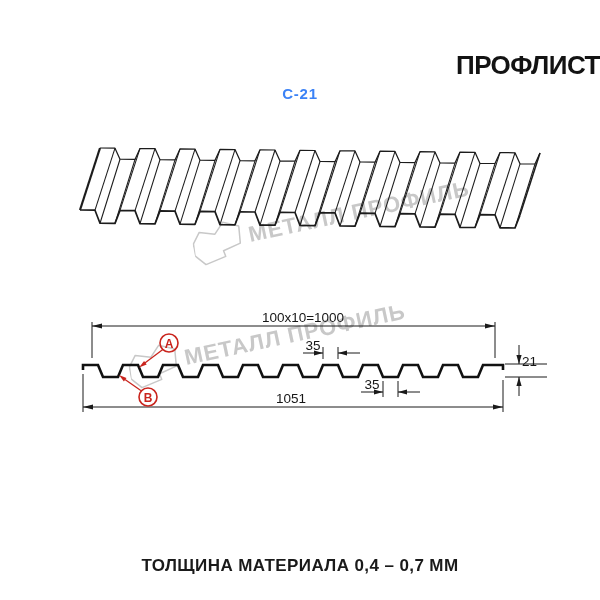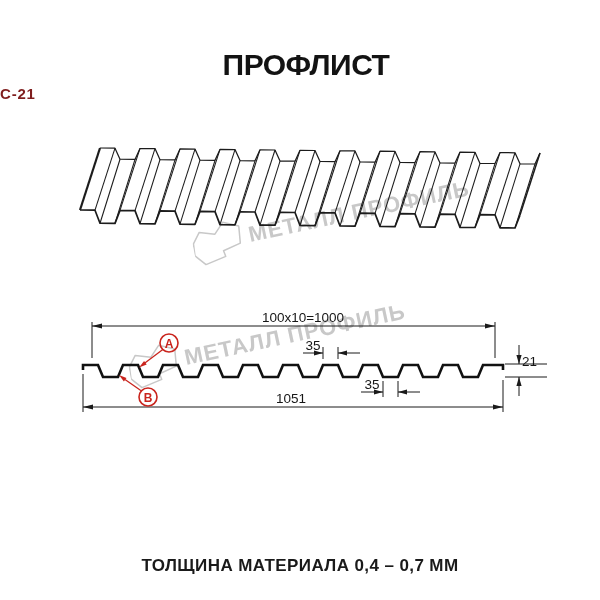--- a/index.html
+++ b/index.html
@@ -1,21 +1,21 @@
 <!DOCTYPE html>
 <html><head>
 <meta charset="utf-8">
 <style>
   html,body{margin:0;padding:0;background:#fff;}
   .canvas{position:relative;width:600px;height:600px;background:#ffffff;overflow:hidden;
           font-family:"Liberation Sans", sans-serif;color:#161616;}
-  .page-title{position:absolute;left:12px;right:0;top:50px;text-align:center;
-              font-size:30px;line-height:30px;font-weight:800;letter-spacing:-.5px;color:#131313;}
-  .product-code{position:absolute;left:0;right:0;top:85px;text-align:left;
-              font-size:15px;font-weight:600;letter-spacing:.8px;color:#7f1d1d;}
+  .page-title{position:absolute;left:12px;right:0;top:50px;text-align:right;
+              font-size:26px;line-height:30px;font-weight:800;letter-spacing:-.5px;color:#131313;}
+  .product-code{position:absolute;left:0;right:0;top:85px;text-align:center;
+              font-size:15px;font-weight:600;letter-spacing:.8px;color:#3b82f6;}
   .footer-note{position:absolute;left:0;right:0;top:556px;text-align:center;
               font-size:17px;font-weight:600;letter-spacing:.4px;color:#1a1a1a;}
   .wm{position:absolute;display:flex;align-items:center;gap:7px;color:#c8c8c8;
       font-size:22px;font-weight:700;letter-spacing:1px;white-space:nowrap;
       transform:rotate(-12deg);transform-origin:0 50%;z-index:1;}
   .wm1{left:193px;top:225px;}
   .wm2{left:129px;top:348px;}
   .wm svg{flex:0 0 auto;}
   svg.draw{position:absolute;left:0;top:0;z-index:2;}
   .dim-text{font-size:13.5px;fill:#161616;}

